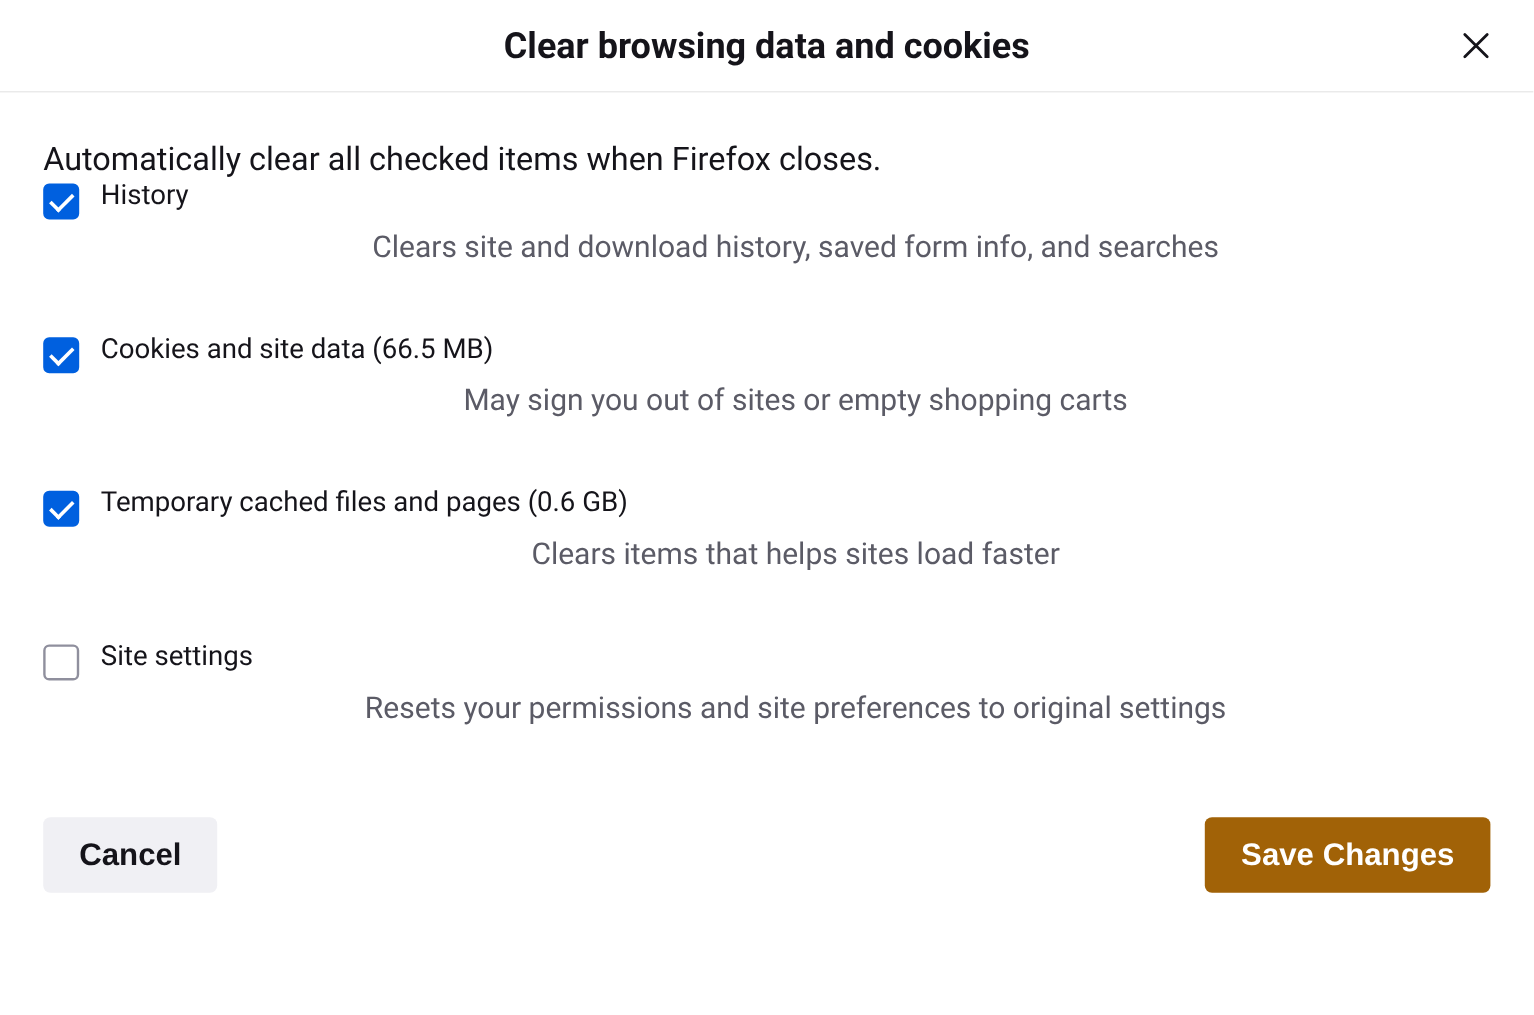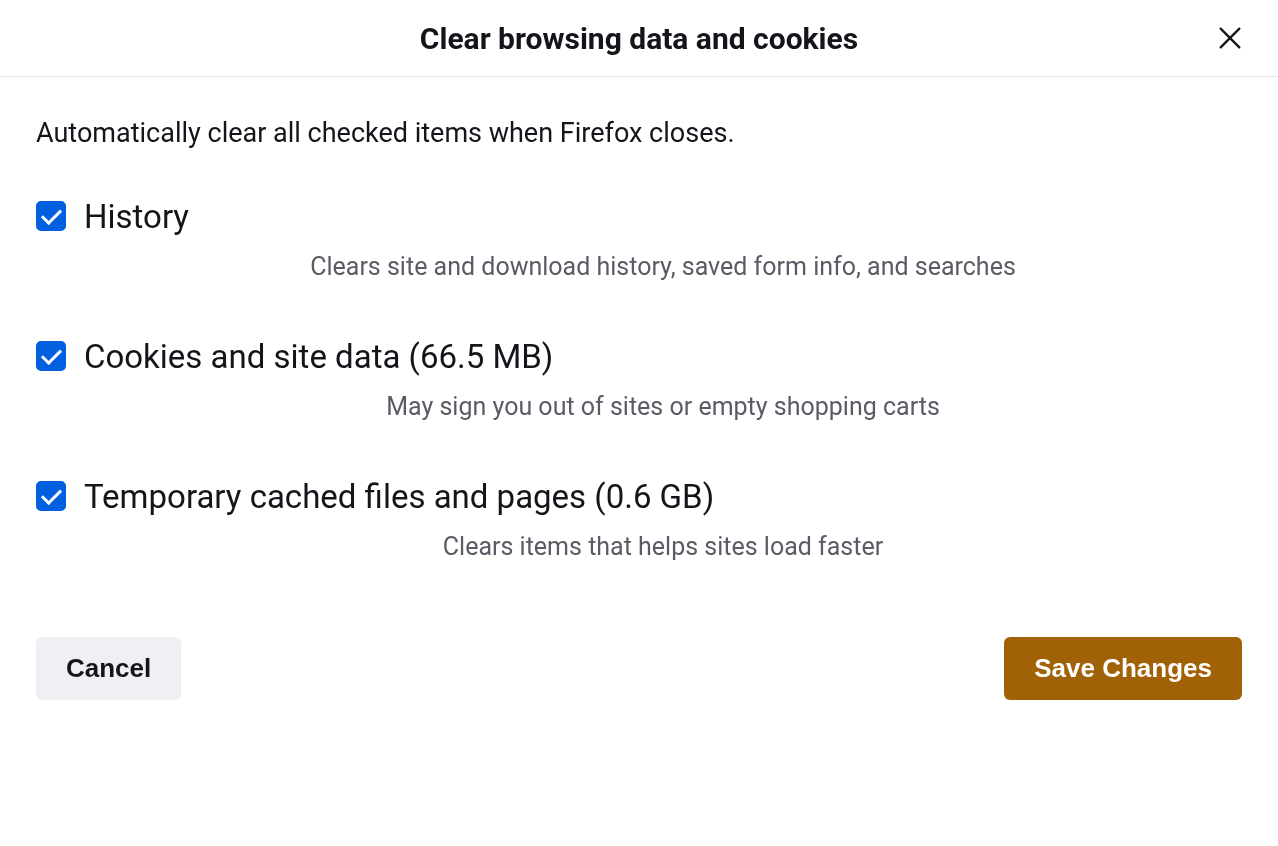--- a/index.html
+++ b/index.html
@@ -51,21 +51,20 @@
       height: 28px;
     }
     
     .dialog-body {
       padding: 40px 36px 20px 36px;
     }
     
     .intro-text {
       font-size: 27px;
       color: #15141a;
-      margin-bottom: 48px;
     }
     
     .option-row {
       display: flex;
       align-items: flex-start;
       margin-bottom: 56px;
     }
     
     .checkbox-wrapper {
       flex-shrink: 0;
@@ -103,21 +102,21 @@
       border: solid white;
       border-width: 0 3.5px 3.5px 0;
       transform: rotate(45deg);
     }
     
     .option-content {
       flex: 1;
     }
     
     .option-label {
-      font-size: 33px;
+      font-size: 23px;
       color: #15141a;
       margin-bottom: 16px;
       display: block;
       cursor: pointer;
     }
     
     .option-description {
       font-size: 25px;
       color: #5b5b66;
       text-align: center;
@@ -188,18 +187,27 @@
   <div class="option-row">
     <div class="checkbox-wrapper">
       <input type="checkbox" class="checkbox" checked="" style="">
     </div>
     <div class="option-content">
       <label class="option-label">Temporary cached files and pages (0.6 GB)</label>
       <p class="option-description">Clears items that helps sites load faster</p>
     </div>
   </div>
 
+  <div class="option-row">
+    <div class="checkbox-wrapper">
+      <input type="checkbox" class="checkbox" style="">
+    </div>
+    <div class="option-content">
+      <label class="option-label">Site settings</label>
+      <p class="option-description">Resets your permissions and site preferences to original settings</p>
+    </div>
+  </div>
 </div>
 
 <div class="dialog-footer">
   <button class="btn btn-cancel">Cancel</button>
   <button class="btn btn-primary">Save Changes</button>
 </div>
 
 </body></html>

